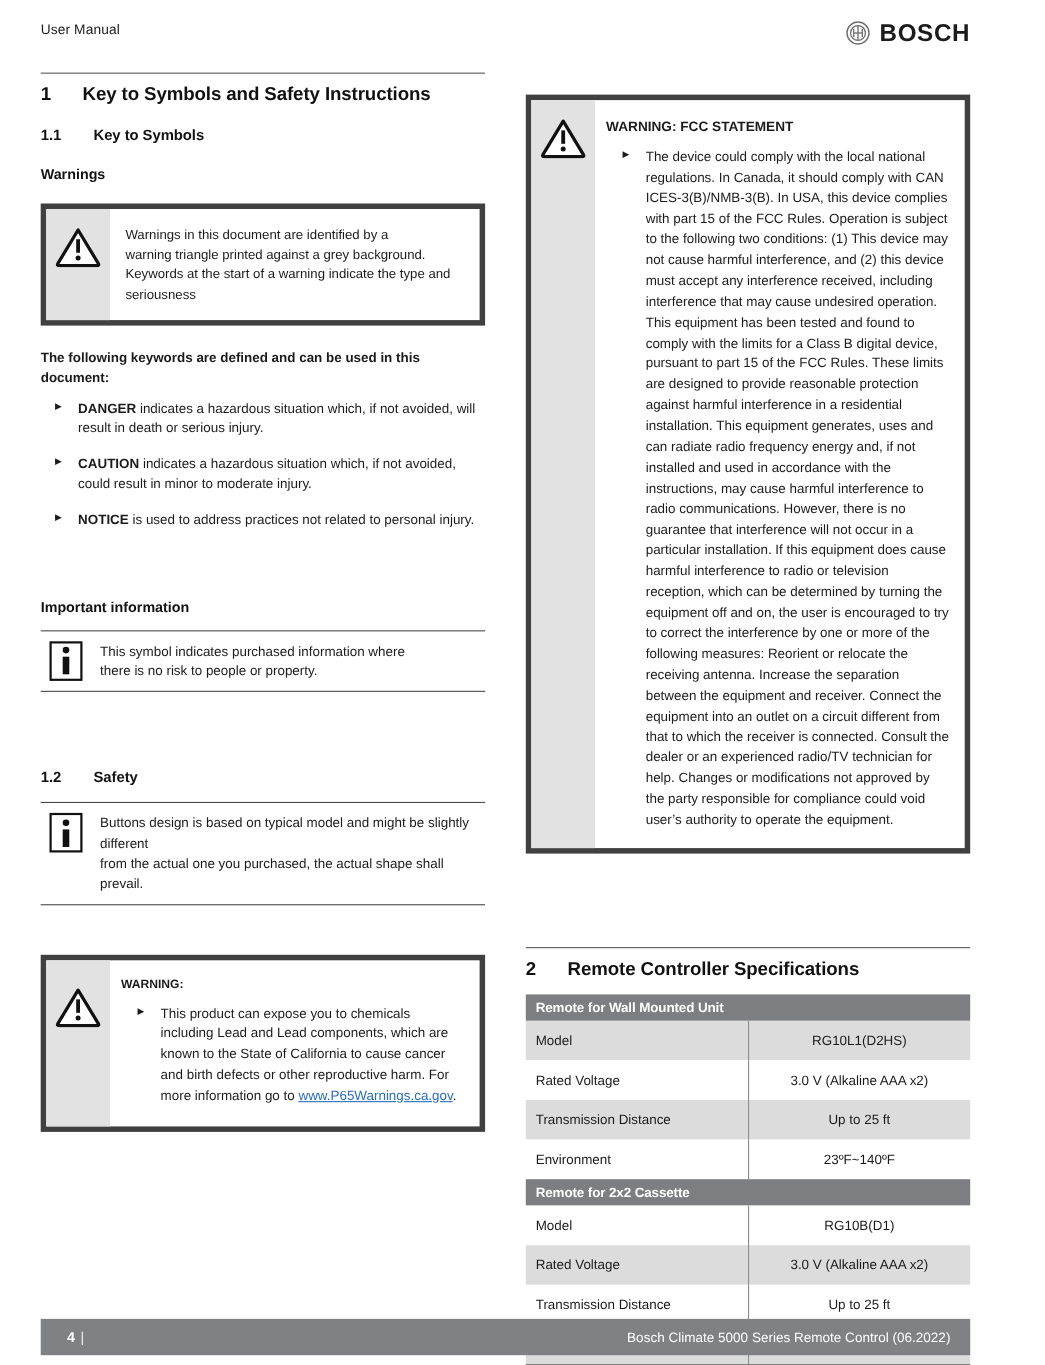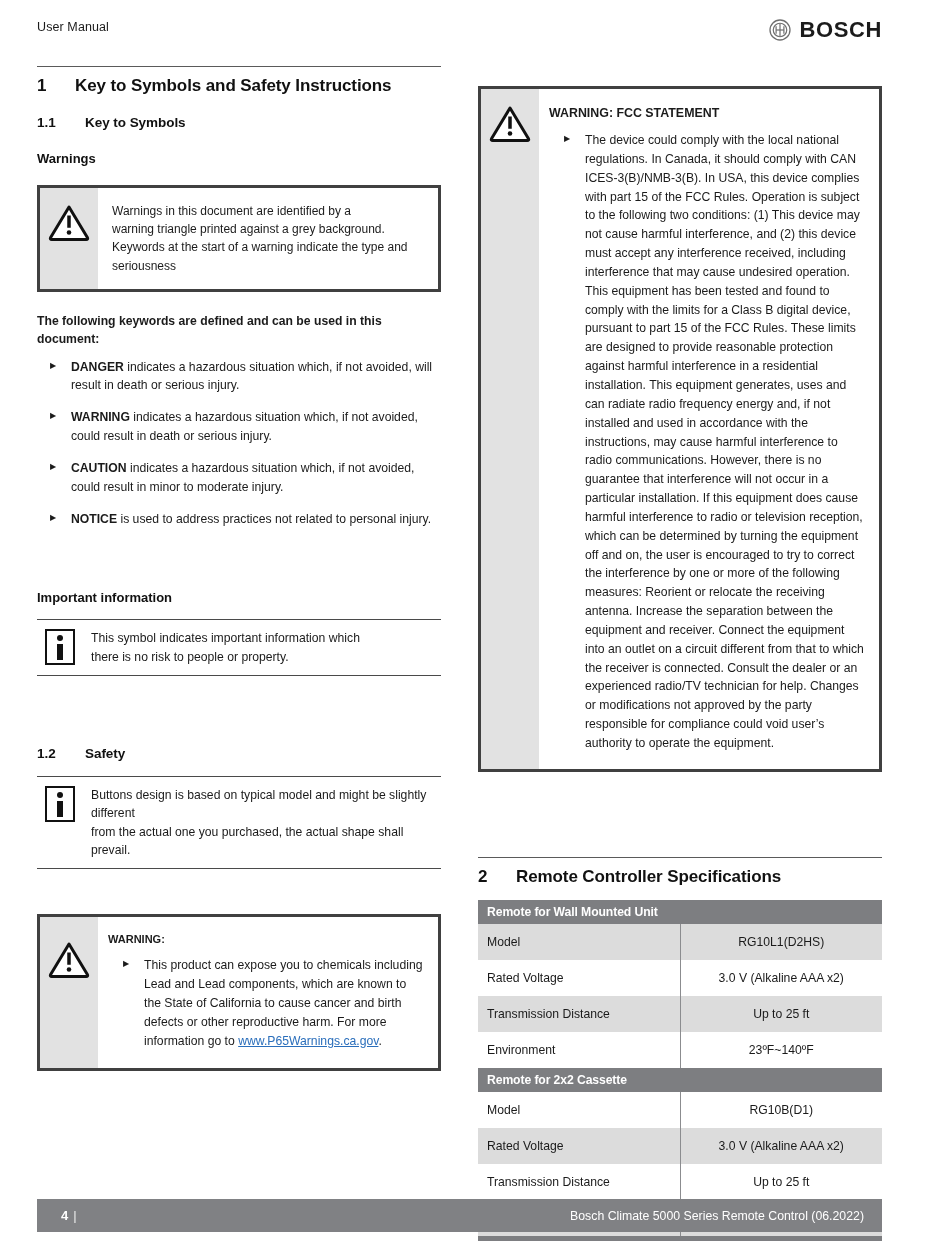--- a/index.html
+++ b/index.html
@@ -48,21 +48,21 @@
     font-size: 13.5px; font-weight: bold; color: #111;
     display: flex; gap: 15px; margin-top: 19px; letter-spacing: -.05px;
   }
   .h2 .num { min-width: 33px; }
   .h3 {
     font-size: 13px; font-weight: bold; color: #111; margin-top: 21px;
   }
 
   
   .wbox {
-    display: flex; border: 3px solid #404040; background: #ffffff; justify-content: space-between;
+    display: flex; border: 5px solid #404040; background: #ffffff; justify-content: space-between;
   }
   .wbox-icon {
     background: #e2e2e2; width: 58px; flex: 0 0 58px;
     display: flex; align-items: flex-start; justify-content: center;
     padding-top: 16px;
   }
   .wbox-body { padding: 14px 14px 14px 14px; flex: 1 1 auto; }
   .wbox p {
     margin: 0; font-size: 12px; line-height: 1.52; color: #1b1b1b;
   }
@@ -176,40 +176,37 @@
       </div>
     </div>
 
     <p class="lead" style="margin-top:20px;font-weight:bold;">The following keywords are defined and can be used in this document:</p>
 
     <ul class="bullets" style="margin-top:9px; padding-left:12px;">
       <li>
         <b>DANGER</b><span> indicates a hazardous situation which, if not avoided, will result in death or serious injury.</span>
       </li>
       <li>
-        <b>WARNING</b><span> indicates a hazardous situation which, if not avoided, could result in death or serious injury.</span>
-      </li>
-      <li>
         <b>CAUTION</b><span>  indicates a hazardous situation which, if not avoided, could result in minor to moderate injury.</span>
       </li>
       <li>
         <b>NOTICE</b><span> is used to address practices not related to personal injury.</span>
       </li>
     </ul>
 
     <div class="h3" style="margin-top:62px;">Important information</div>
 
     <div class="ibox" style="margin-top:14px;">
       <div class="ibox-inner">
         <div class="isym">
           <span class="dot"></span>
             <span class="stem"></span>
         </div>
         <div>
-          <p>This symbol indicates important information which</p>
+          <p>This symbol indicates purchased information where</p>
           <p>there is no risk to people or property.</p>
         </div>
       </div>
     </div>
 
     <div class="h2" style="margin-top:70px;">
       <span class="num">1.2</span>
       <span>Safety</span>
     </div>
 

